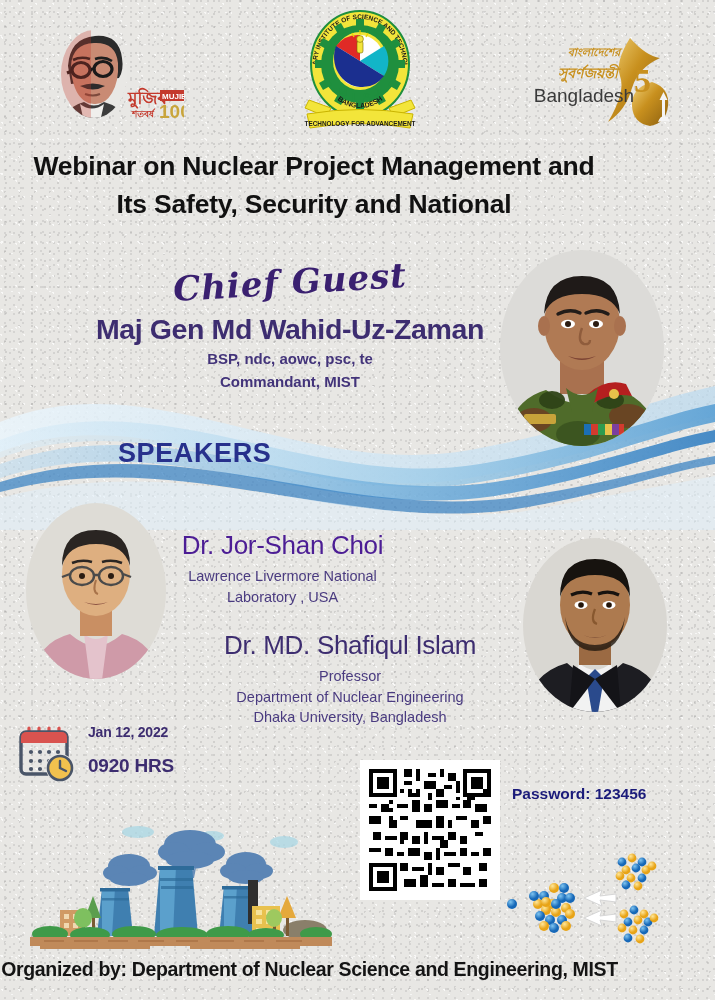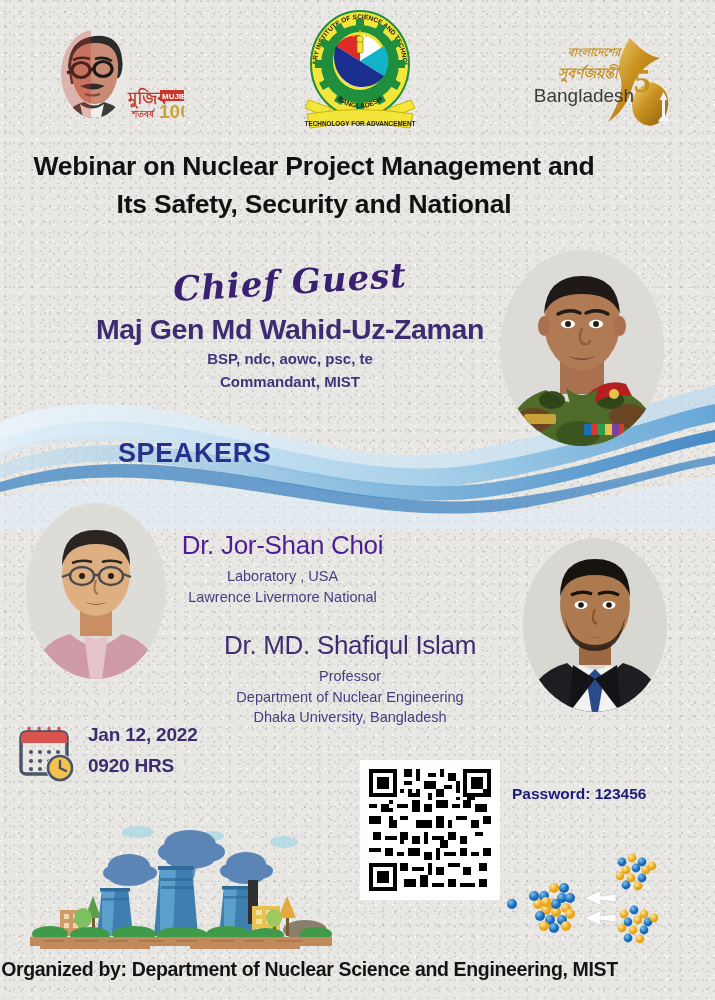--- a/index.html
+++ b/index.html
@@ -83,21 +83,21 @@
   #speaker2-photo { left:517px; top:537px; width:156px; height:176px; z-index:4; }
   #speaker2-name  { left:180px; top:630px; width:340px; text-align:center;
                     font-size:26px; color:#3d2d70; letter-spacing:-.3px; }
   #speaker2-affil { left:180px; top:666px; width:340px; text-align:center;
                     font-size:14.5px; color:#4a3b80; line-height:1.42; }
 
   
   #datetime-block { left:16px; top:722px; width:210px; height:70px; }
   #calendar-icon  { position:absolute; left:0; top:2px; width:62px; height:62px; }
   #date-text { position:absolute; left:72px; top:2px;
-               font-size:19px; color:#3d2d70; font-weight:bold; letter-spacing:-.2px; }
+               font-size:14px; color:#3d2d70; font-weight:bold; letter-spacing:-.2px; }
   #time-text { position:absolute; left:72px; top:33px;
                font-size:19px; color:#3d2d70; font-weight:bold; letter-spacing:-.2px; }
 
   
   #qr-code { left:360px; top:760px; width:140px; height:140px;
              background:#fff; padding:5px; }
 
   
   #zoom-info { left:512px; top:783px; width:200px;
                font-size:15.5px; color:#1b1b7a; font-weight:bold; line-height:1.45; }
@@ -393,22 +393,22 @@
         <path d="M80 60 q10-3 20 1" stroke="#2a2522" stroke-width="2.6" fill="none"></path>
 
         <path d="M74 78 q-4 12 2 14" stroke="#a8734a" stroke-width="2" fill="none"></path>
         <path d="M62 100 q12 6 24 0 q-12 4-24 0z" fill="#8a5140"></path>
       </g>
     </svg>
   </div>
 
   <div class="layer" id="speaker1-name">Dr. Jor-Shan Choi</div>
   <div class="layer" id="speaker1-affil">
+    <div>Lawrence Livermore National</div>
     <div>Laboratory , USA</div>
-    <div>Lawrence Livermore National</div>
   </div>
 
   <div class="layer" id="speaker2-photo">
     <svg viewBox="0 0 156 176" width="156" height="176">
       <defs>
           <clipPath id="s2">
             <ellipse cx="78" cy="88" rx="72" ry="87"></ellipse>
           </clipPath>
         </defs>
       <g clip-path="url(#s2)">

